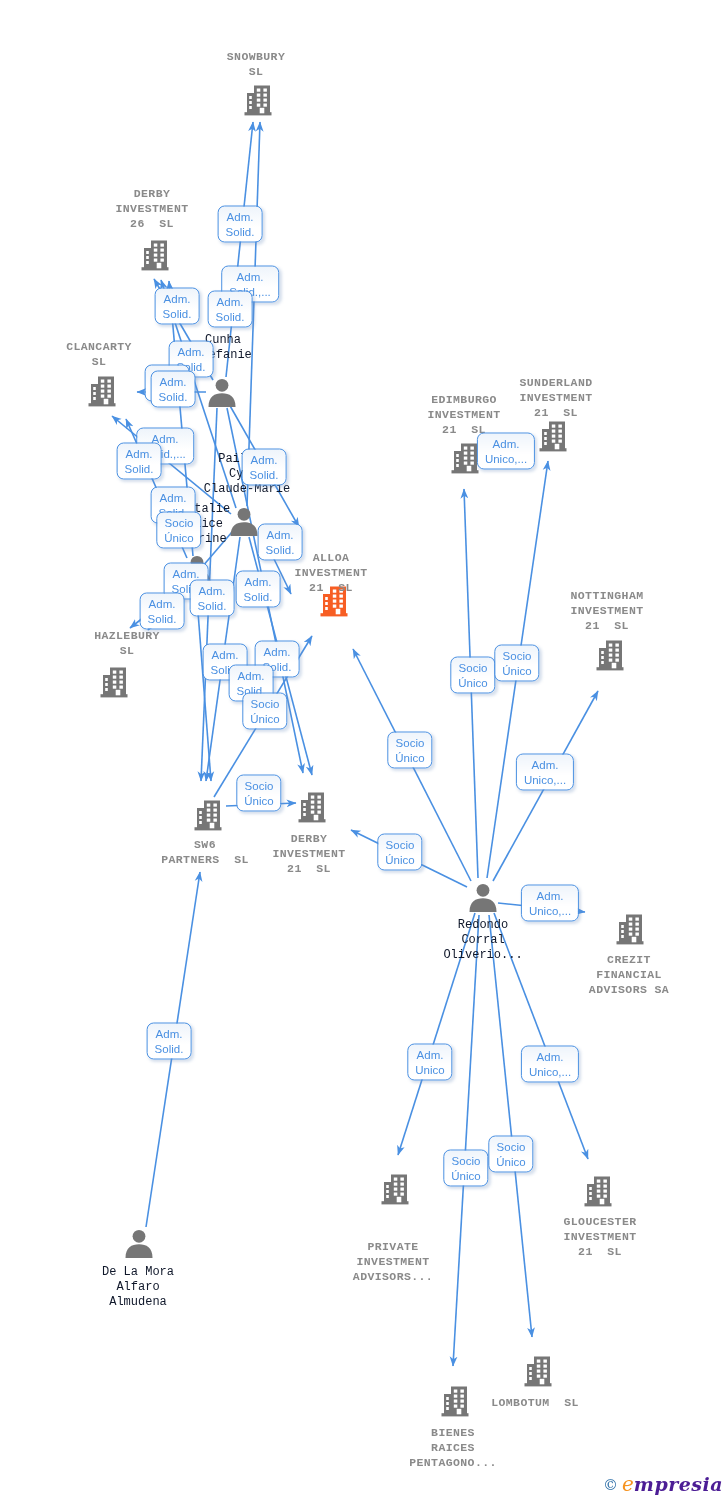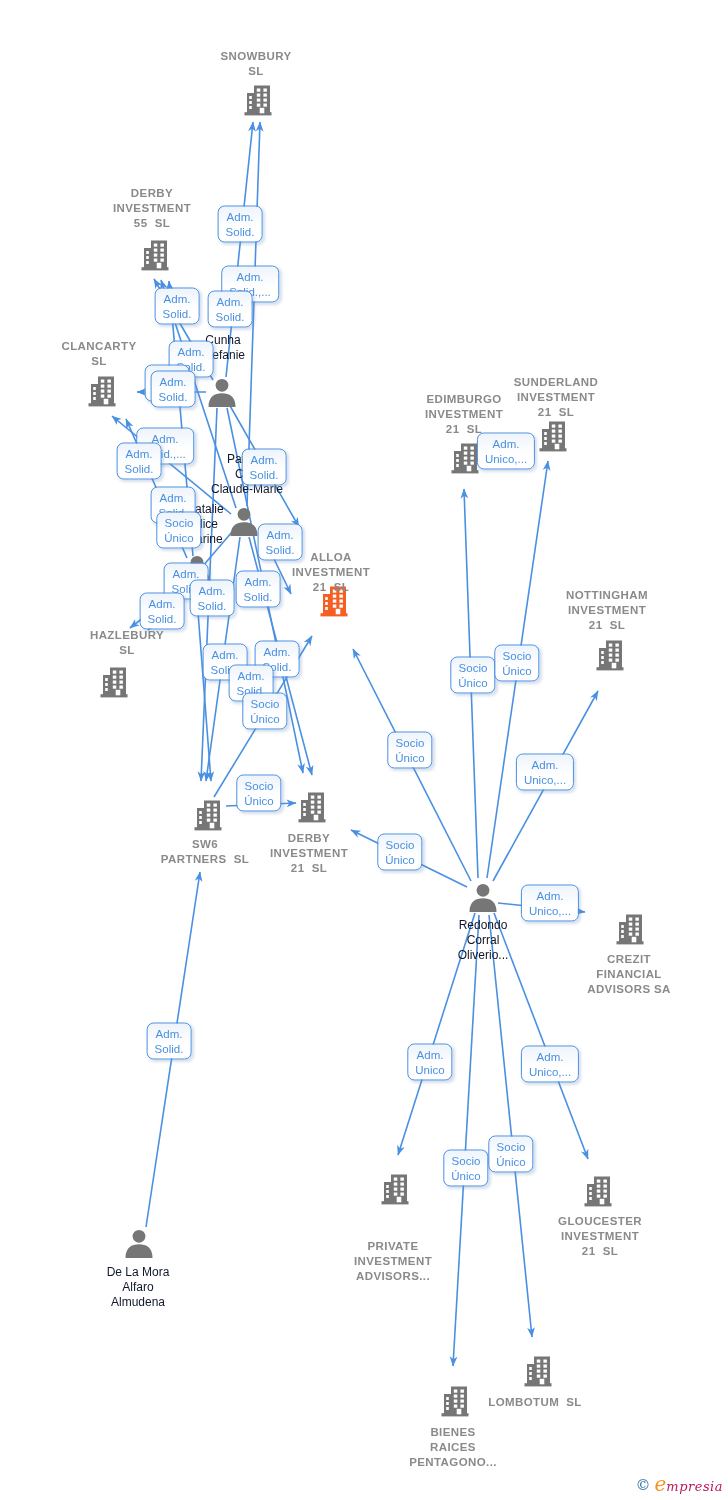--- a/index.html
+++ b/index.html
@@ -1,35 +1,35 @@
 <!DOCTYPE html>
 <html><head>
 <meta charset="utf-8">
 <style>
   html,body{margin:0;padding:0;background:#fff;}
   .canvas{position:relative;width:728px;height:1500px;background:#ffffff;overflow:hidden;
           font-family:"Liberation Sans",sans-serif;}
   #edges-svg{position:absolute;left:0;top:0;z-index:1;}
   .node-icon{position:absolute;z-index:2;line-height:0;}
   .node-label{position:absolute;z-index:2;transform:translate(-50%,-50%);text-align:center;}
-  .node-label .nl-line{white-space:pre;}
+  .node-label .nl-line{white-space:pre;font-family:Liberation Mono, monospace;}
   .node-label.company .nl-line{font-size:11.5px;font-weight:bold;letter-spacing:.4px;
           color:#8a8a8a;line-height:15px;}
   .node-label.person .nl-line{font-size:12px;font-weight:normal;color:#0f172a;line-height:15px;}
   .edge-label{position:absolute;z-index:3;transform:translate(-50%,-50%);
           border:1.5px solid #4a90e2;border-radius:7px;
           background:linear-gradient(180deg,#eef4fb 0%,#ffffff 60%);
           box-shadow:2px 2px 3px rgba(110,145,190,.28);
           padding:3px 7px;text-align:center;}
   .edge-label .el-line{font-size:11.5px;color:#4a90e2;line-height:14.5px;white-space:pre;}
   .logo{position:absolute;right:5px;bottom:4px;z-index:4;
         font-family:"DejaVu Serif",serif;font-style:italic;}
   .logo .copy{color:#2d6fa8;font-style:normal;font-size:15px;vertical-align:1px;margin-right:4px;}
   .logo .brand-first{color:#f6921e;font-size:20px;}
-  .logo .brand-rest{color:#be185d;font-size:13px;letter-spacing:.5px;}
+  .logo .brand-rest{color:#4c1d95;font-size:19px;letter-spacing:.5px;font-weight:bold;}
 </style>
 </head>
 <body>
 
 <div class="canvas" id="diagram">
     <svg id="edges-svg" width="728" height="1500" viewBox="0 0 728 1500">
       <defs>
         <marker id="arr" markerUnits="userSpaceOnUse" markerWidth="12" markerHeight="10" refX="9.5" refY="4.5" orient="auto">
           <path d="M0,0.6 L10,4.5 L0,8.4 L2.8,4.5 Z" fill="#4a90e2"></path>
         </marker>
@@ -102,21 +102,21 @@
         <rect x="16.8" y="21.5" width="3.5" height="3.2" fill="#fff"></rect>
         <rect x="23.4" y="21.5" width="3.5" height="3.2" fill="#fff"></rect>
         <rect x="9.2" y="14" width="2.6" height="3" fill="#fff"></rect>
         <rect x="9.2" y="19" width="2.6" height="3" fill="#fff"></rect>
         <rect x="9.2" y="24" width="2.6" height="3" fill="#fff"></rect>
         <rect x="19.7" y="25.8" width="4.6" height="5.5" fill="#fff"></rect>
       </svg></div>
     <div class="node-label company" style="left: 152px; top: 208px;">
       <div class="nl-line">DERBY</div>
       <div class="nl-line">INVESTMENT</div>
-      <div class="nl-line">55  SL</div>
+      <div class="nl-line">26  SL</div>
     </div>
     <div class="node-icon" style="left: 84px; top: 373px;"><svg viewBox="0 0 36 36" width="36" height="36">
         <rect x="4.5" y="30.2" width="27" height="3.2" fill="#767676"></rect>
         <rect x="7" y="11" width="9" height="20" fill="#767676"></rect>
         <rect x="14" y="3.5" width="16" height="27.5" fill="#767676"></rect>
         <rect x="16.8" y="6.5" width="3.5" height="3.2" fill="#fff"></rect>
         <rect x="23.4" y="6.5" width="3.5" height="3.2" fill="#fff"></rect>
         <rect x="16.8" y="11.5" width="3.5" height="3.2" fill="#fff"></rect>
         <rect x="23.4" y="11.5" width="3.5" height="3.2" fill="#fff"></rect>
         <rect x="16.8" y="16.5" width="3.5" height="3.2" fill="#fff"></rect>

